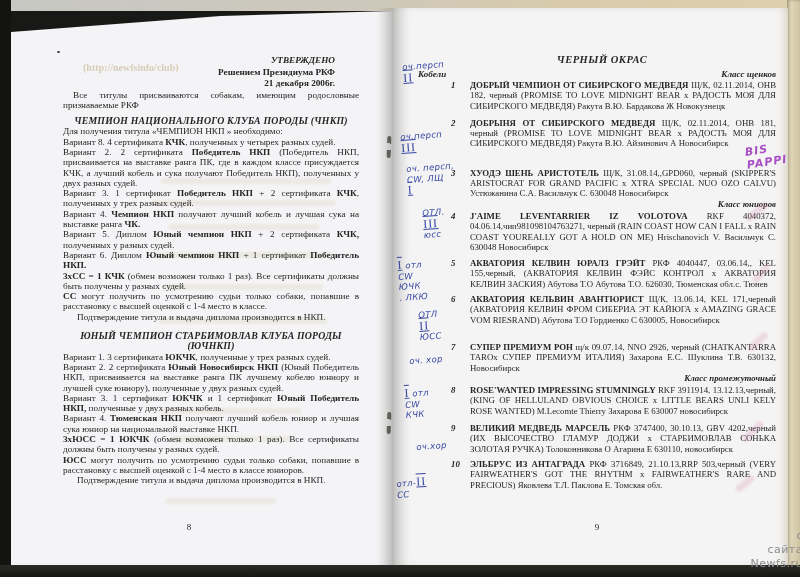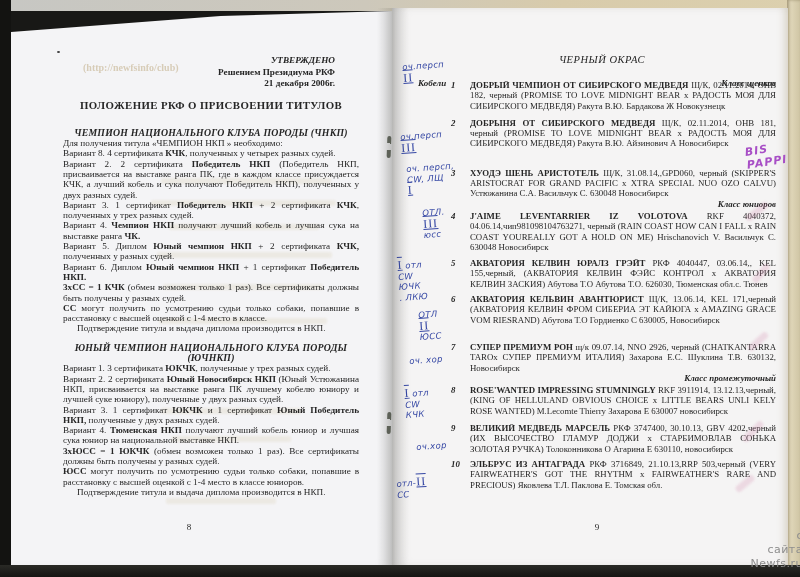--- a/index.html
+++ b/index.html
@@ -33,32 +33,32 @@
   .ghost{position:absolute;color:rgba(168,140,82,.38);font-weight:bold;font-size:10px;filter:blur(.5px);white-space:nowrap;margin-left:24px;}
   .gline{position:absolute;background:rgba(196,178,128,.16);filter:blur(1px);border-radius:2px;}
   .gpink{position:absolute;background:rgba(205,125,165,.22);filter:blur(1.2px);border-radius:3px;}
 
   
   .lp-content{position:absolute;left:52px;top:47px;width:296px;font-size:9.2px;line-height:10.3px;}
   .approved{text-align:right;padding-right:24px;font-weight:bold;line-height:11.5px;font-size:9.2px;}
   .approved .it{font-style:italic;}
   .lp-title{margin-top:10px;text-align:center;font-weight:bold;font-size:10.8px;letter-spacing:.4px;}
   .lp-intro{margin-top:3px;text-align:justify;text-indent:10px;}
-  .sec-head{margin-top:18px;text-align:center;font-weight:bold;font-style:italic;font-size:9.8px;letter-spacing:.2px;}
+  .sec-head{margin-top:6px;text-align:center;font-weight:bold;font-style:italic;font-size:9.8px;letter-spacing:.2px;}
   .sec-head.second{margin-top:9px;}
   .p{text-align:justify;margin:0;}
   .p.ind{text-indent:14px;}
   .pnum{position:absolute;top:514px;font-size:9px;}
   #page-8-number{left:30px;width:296px;text-align:center;}
   #page-9-number{left:190px;width:30px;text-align:center;}
 
   
   .rp-title{position:absolute;left:14px;top:46px;width:392px;text-align:center;
-            font-weight:normal;font-style:italic;font-size:10.5px;letter-spacing:.5px;}
-  .rp-cols{position:absolute;left:26px;top:70px;width:358px;display:flex;justify-content:space-between;
+            font-weight:bold;font-style:italic;font-size:10.5px;letter-spacing:.5px;}
+  .rp-cols{position:absolute;left:26px;top:61px;width:358px;display:flex;justify-content:space-between;
            font-weight:bold;font-style:italic;font-size:9px;}
   .rp-flow{position:absolute;left:78px;top:72px;width:306px;font-size:8.8px;line-height:10.3px;}
   .entry{position:relative;text-align:justify;}
   .entry .num{position:absolute;left:-19px;top:0;font-weight:bold;font-style:italic;}
   .e1{margin-bottom:7px;} .e2{margin-bottom:19px;} .e3{margin-bottom:0;}
   .e4{margin-bottom:6px;} .e5{margin-bottom:5px;} .e6{margin-bottom:17px;}
   .e7{margin-bottom:0;} .e8{margin-bottom:7px;} .e9{margin-bottom:5px;} .e10{margin-bottom:0;}
   .clabel{text-align:right;font-weight:bold;font-style:italic;margin:0 0 2px 0;}
   .b{font-weight:bold;}
 
@@ -99,38 +99,38 @@
     <div class="gline" style="left:150px;top:400px;width:140px;height:6px;"></div>
     <div class="gline" style="left:160px;top:428px;width:120px;height:6px;"></div>
     <div class="gline" style="left:155px;top:490px;width:110px;height:6px;"></div>
 
     <div class="lp-content">
       <div class="approved">
         <div class="it">УТВЕРЖДЕНО</div>
         <div>Решением Президиума РКФ</div>
         <div>21 декабря 2006г.</div>
       </div>
-      <div class="lp-title">ПОЛОЖЕНИЕ РКФ О ПРИСВОЕНИИ ТИТУЛОВ</div>
+      <p class="p lp-intro">Все титулы присваиваются собакам, имеющим родословные признаваемые РКФ</p>
 
       <div class="sec-head">ЧЕМПИОН  НАЦИОНАЛЬНОГО КЛУБА ПОРОДЫ  (ЧНКП)</div>
       <p class="p"><span>Для получения титула «ЧЕМПИОН НКП » необходимо:</span></p>
       <p class="p"><span>Вариант 8. 4 сертификата </span><span class="b">КЧК</span><span>,  полученных у четырех разных судей.</span></p>
       <p class="p"><span>Вариант 2. 2 сертификата </span><span class="b">Победитель НКП</span><span> (Победитель НКП, присваивается на  выставке ранга ПК, где в каждом классе присуждается КЧК, а лучший кобель и сука получают Победитель НКП), полученных у двух разных судей.</span></p>
       <p class="p"><span>Вариант 3. 1 сертификат </span><span class="b">Победитель НКП</span><span> + 2 сертификата </span><span class="b">КЧК</span><span>, полученных  у трех разных судей.</span></p>
       <p class="p"><span>Вариант 4. </span><span class="b">Чемпион НКП</span><span> получают  лучший кобель и лучшая сука   на выставке ранга </span><span class="b">ЧК.</span></p>
       <p class="p"><span>Вариант 5.  Диплом  </span><span class="b">Юный чемпион НКП</span><span> + 2 сертификата </span><span class="b">КЧК,</span><span> полученных у разных судей.</span></p>
       <p class="p"><span>Вариант 6. Диплом  </span><span class="b">Юный чемпион НКП</span><span>  + 1 сертификат </span><span class="b">Победитель НКП.</span></p>
       <p class="p"><span class="b">3хСС = 1 КЧК</span><span> (обмен возможен только 1 раз).  Все сертификаты должны быть получены у разных судей.</span></p>
       <p class="p"><span class="b">СС</span><span> могут получить по усмотрению судьи только собаки, попавшие в расстановку с высшей оценкой с 1-4 место в классе.</span></p>
       <p class="p ind"><span>Подтверждение титула и выдача диплома производится в  НКП.</span></p>
 
-      <div class="sec-head second">ЮНЫЙ ЧЕМПИОН  НАЦИОНАЛЬНОГО КЛУБА ПОРОДЫ (ЮЧНКП)</div>
+      <div class="sec-head second">ЮНЫЙ ЧЕМПИОН  СТАРБИМОВЛАВ КЛУБА ПОРОДЫ (ЮЧНКП)</div>
       <p class="p"><span>Вариант 1. 3 сертификата </span><span class="b">ЮКЧК</span><span>,  полученные у трех разных судей.</span></p>
-      <p class="p"><span>Вариант 2. 2 сертификата </span><span class="b">Юный Новосибирск НКП</span><span> (Юный  Устюжанина НКП, присваивается на выставке ранга ПК   лучшему кобелю юниору и лучшей суке юниору),  полученные у двух разных судей.</span></p>
-      <p class="p"><span>Вариант 3. 1 сертификат </span><span class="b">ЮКЧК</span><span> и 1 сертификат </span><span class="b">Юный Победитель НКП,</span><span> полученные у двух разных судей.</span></p>
+      <p class="p"><span>Вариант 2. 2 сертификата </span><span class="b">Юный Новосибирск НКП</span><span> (Юный  Победитель НКП, присваивается на выставке ранга ПК   лучшему кобелю юниору и лучшей суке юниору),  полученные у двух разных судей.</span></p>
+      <p class="p"><span>Вариант 3. 1 сертификат </span><span class="b">ЮКЧК</span><span> и 1 сертификат </span><span class="b">Юный Победитель НКП,</span><span> полученные у двух разных кобель.</span></p>
       <p class="p"><span>Вариант 4. </span><span class="b">Тюменская НКП</span><span>  получают  лучший кобель юниор и лучшая сука юниор на национальной выставке НКП.</span></p>
       <p class="p"><span class="b">3хЮСС = 1 ЮКЧК</span><span> (обмен возможен только 1 раз).   Все сертификаты должны быть получены у разных судей.</span></p>
       <p class="p"><span class="b">ЮСС</span><span> могут получить по усмотрению судьи только собаки, попавшие в расстановку с высшей оценкой с 1-4 место в классе юниоров.</span></p>
       <p class="p ind"><span>Подтверждение титула и выдача диплома производится в  НКП.</span></p>
     </div>
     <div class="pnum" id="page-8-number">8</div>
   </div>
 
   <div class="page" id="right-page">
     <div class="rp-title">ЧЕРНЫЙ ОКРАС</div>

